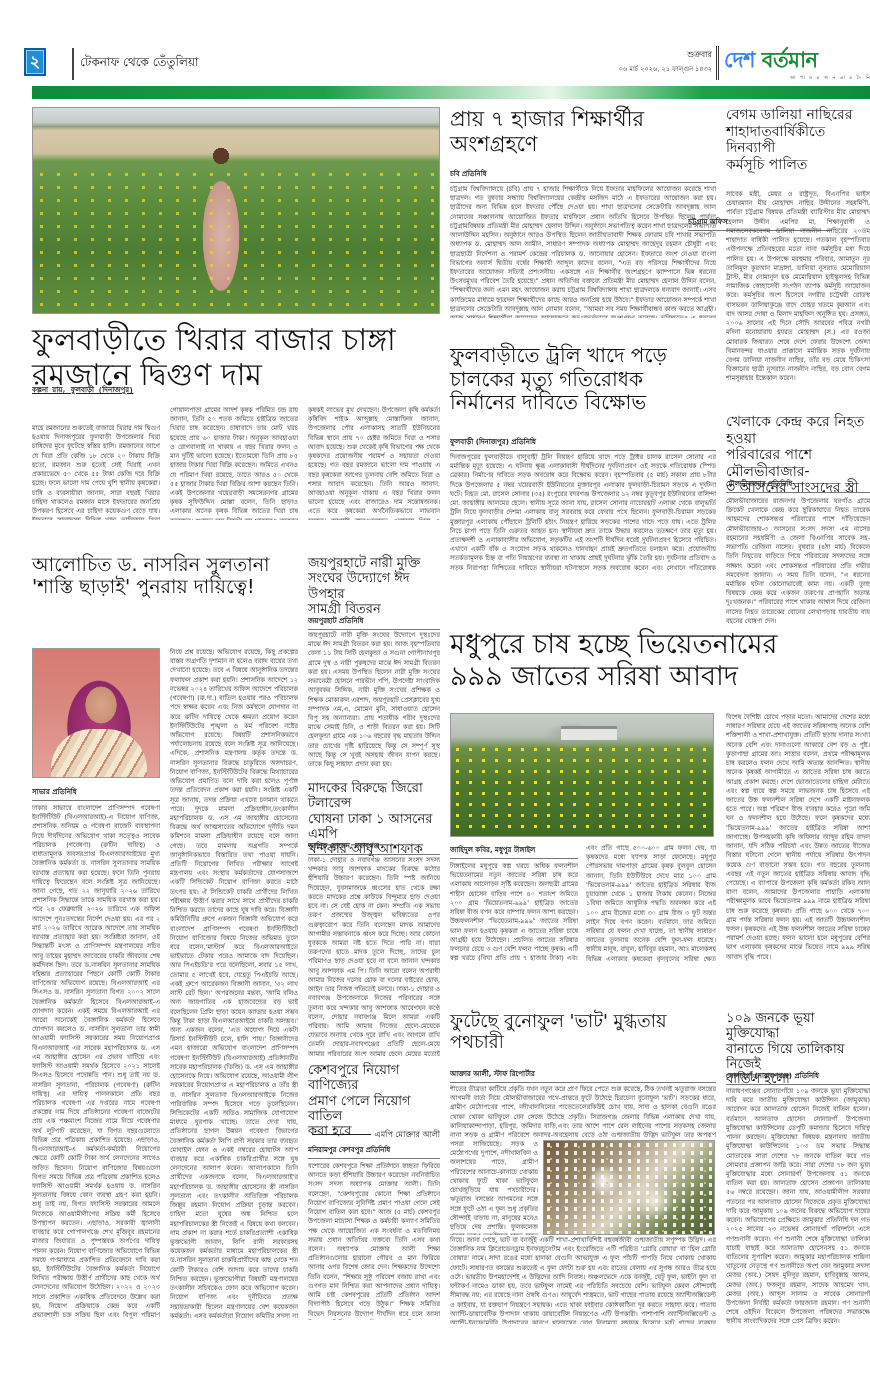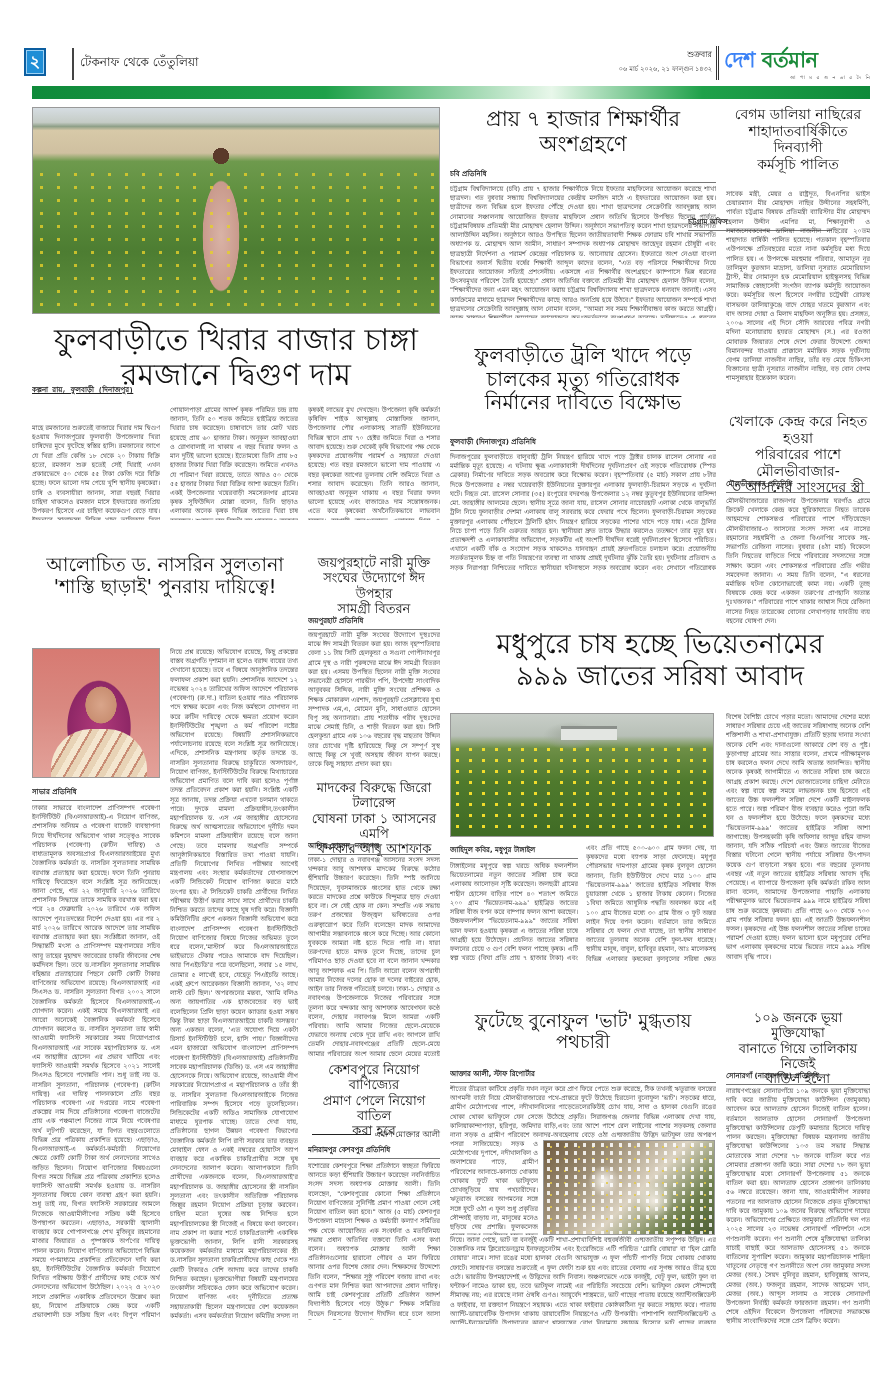--- a/index.html
+++ b/index.html
@@ -45,21 +45,21 @@
   .photo-mustard .house { position:absolute; left: 110px; top: 12px; width: 56px; height: 14px; background: #e3e6e2; border-top: 3px solid #8a8f8a; }
   .photo-flower { left: 543px; top: 1140px; width: 172px; height: 95px;
     background:
       radial-gradient(circle 20px at 60px 40px, #f4f1ec 0%, transparent 80%),
       radial-gradient(circle 24px at 110px 60px, #efe9df 0%, transparent 80%),
       linear-gradient(135deg, #6f5a3e 0%, #a09178 30%, #dcd3c2 55%, #6d7f4c 80%, #4d5e38 100%);
   }
   .photo-flower .dots { position:absolute; inset:0; background-image: radial-gradient(circle 2px, #ffffff 90%, transparent 100%), radial-gradient(circle 1.5px, #e3c94a 90%, transparent 100%); background-size: 9px 8px, 14px 12px; opacity: .85; }
 
   
-  .hl { text-align: center; color: #111; line-height: 1.18; font-family: "DejaVu Sans", sans-serif; }
+  .hl { color: #111; line-height: 1.18; font-family: "DejaVu Sans", sans-serif; }
   .hl-xl { font-size: 30px; }
   .hl-l { font-size: 25px; }
   .hl-m { font-size: 21px; }
   .hl-s { font-size: 16px; }
   .hl-xs { font-size: 14px; }
 
   
   .byline { font-size: 7px; font-weight: bold; color: #222; border-bottom: 1.5px solid #777; padding-bottom: 2px; white-space: nowrap; overflow: hidden; }
   .underline-only { text-decoration: underline; border-bottom: none; }
 

